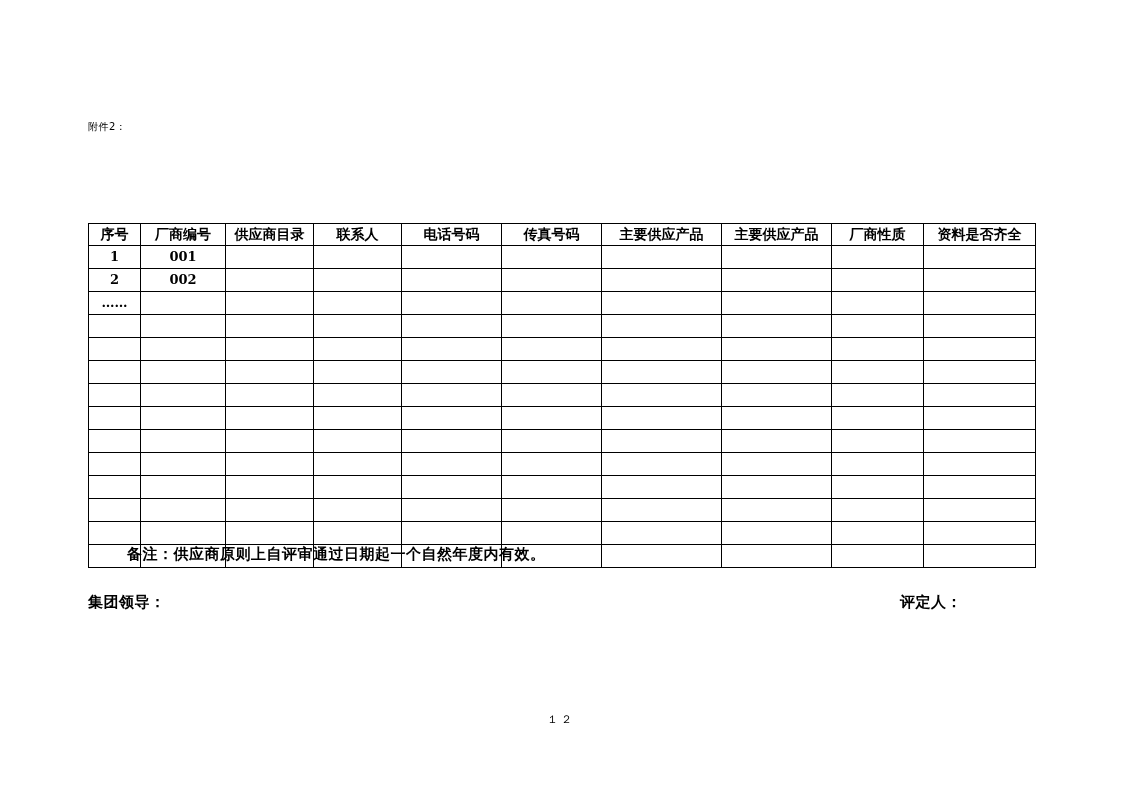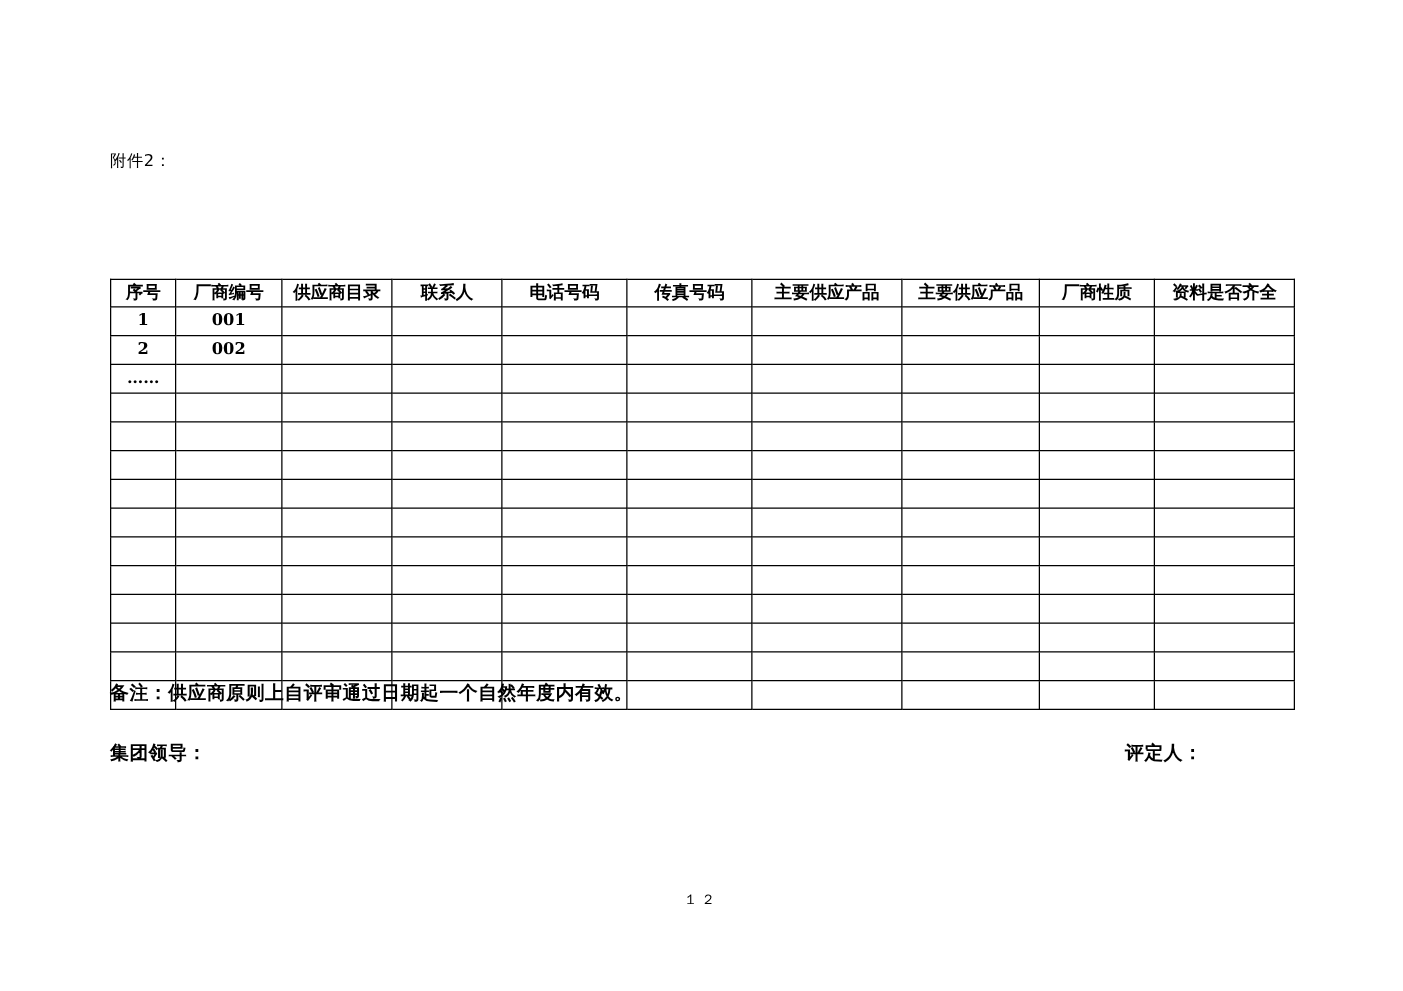--- a/index.html
+++ b/index.html
@@ -18,21 +18,21 @@
     position: relative;
     width: 1122px;
     height: 793px;
     box-sizing: border-box;
   }
   .attachment-label {
     position: absolute;
     left: 88px;
     top: 120px;
     font-family: "DejaVu Sans", "Liberation Sans", sans-serif;
-    font-size: 13px;
+    font-size: 10px;
     letter-spacing: 0.5px;
   }
   .doc-title {
     position: absolute;
     left: 0;
     top: 143px;
     width: 1122px;
     text-align: center;
     font-family: "DejaVu Serif", "Liberation Serif", serif;
     font-weight: bold;
@@ -83,20 +83,21 @@
     height: 22px;
   }
   .note {
     position: absolute;
     left: 88px;
     top: 545px;
     font-family: "DejaVu Serif", "Liberation Serif", serif;
     font-weight: bold;
     font-size: 15px;
     letter-spacing: 0.5px;
+    padding-left: 39px;
   }
   .sign-left {
     position: absolute;
     left: 88px;
     top: 593px;
     font-family: Liberation Mono, monospace;
     font-weight: bold;
     font-size: 15px;
     letter-spacing: 0.5px;
   }

